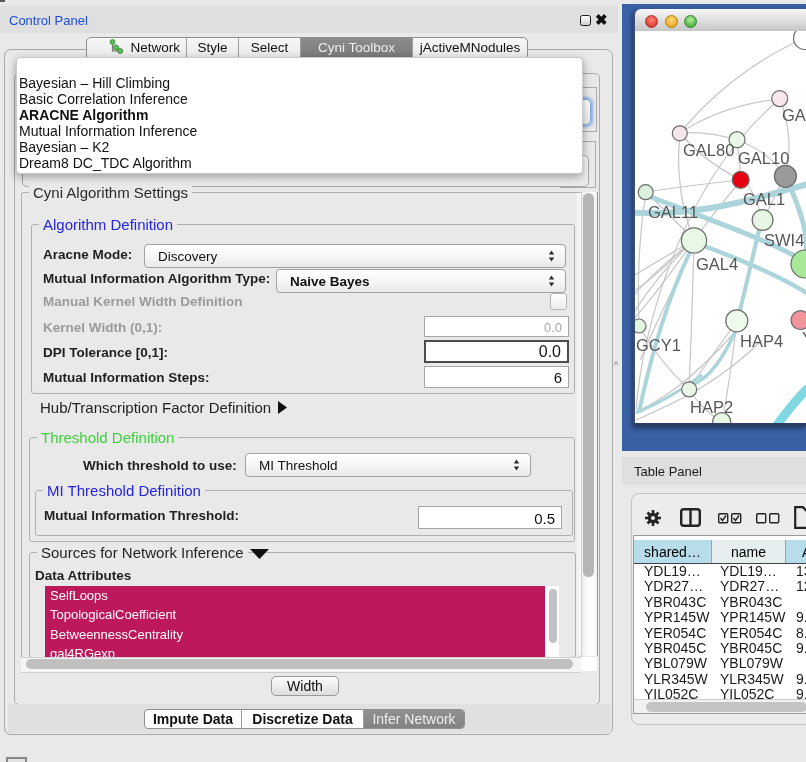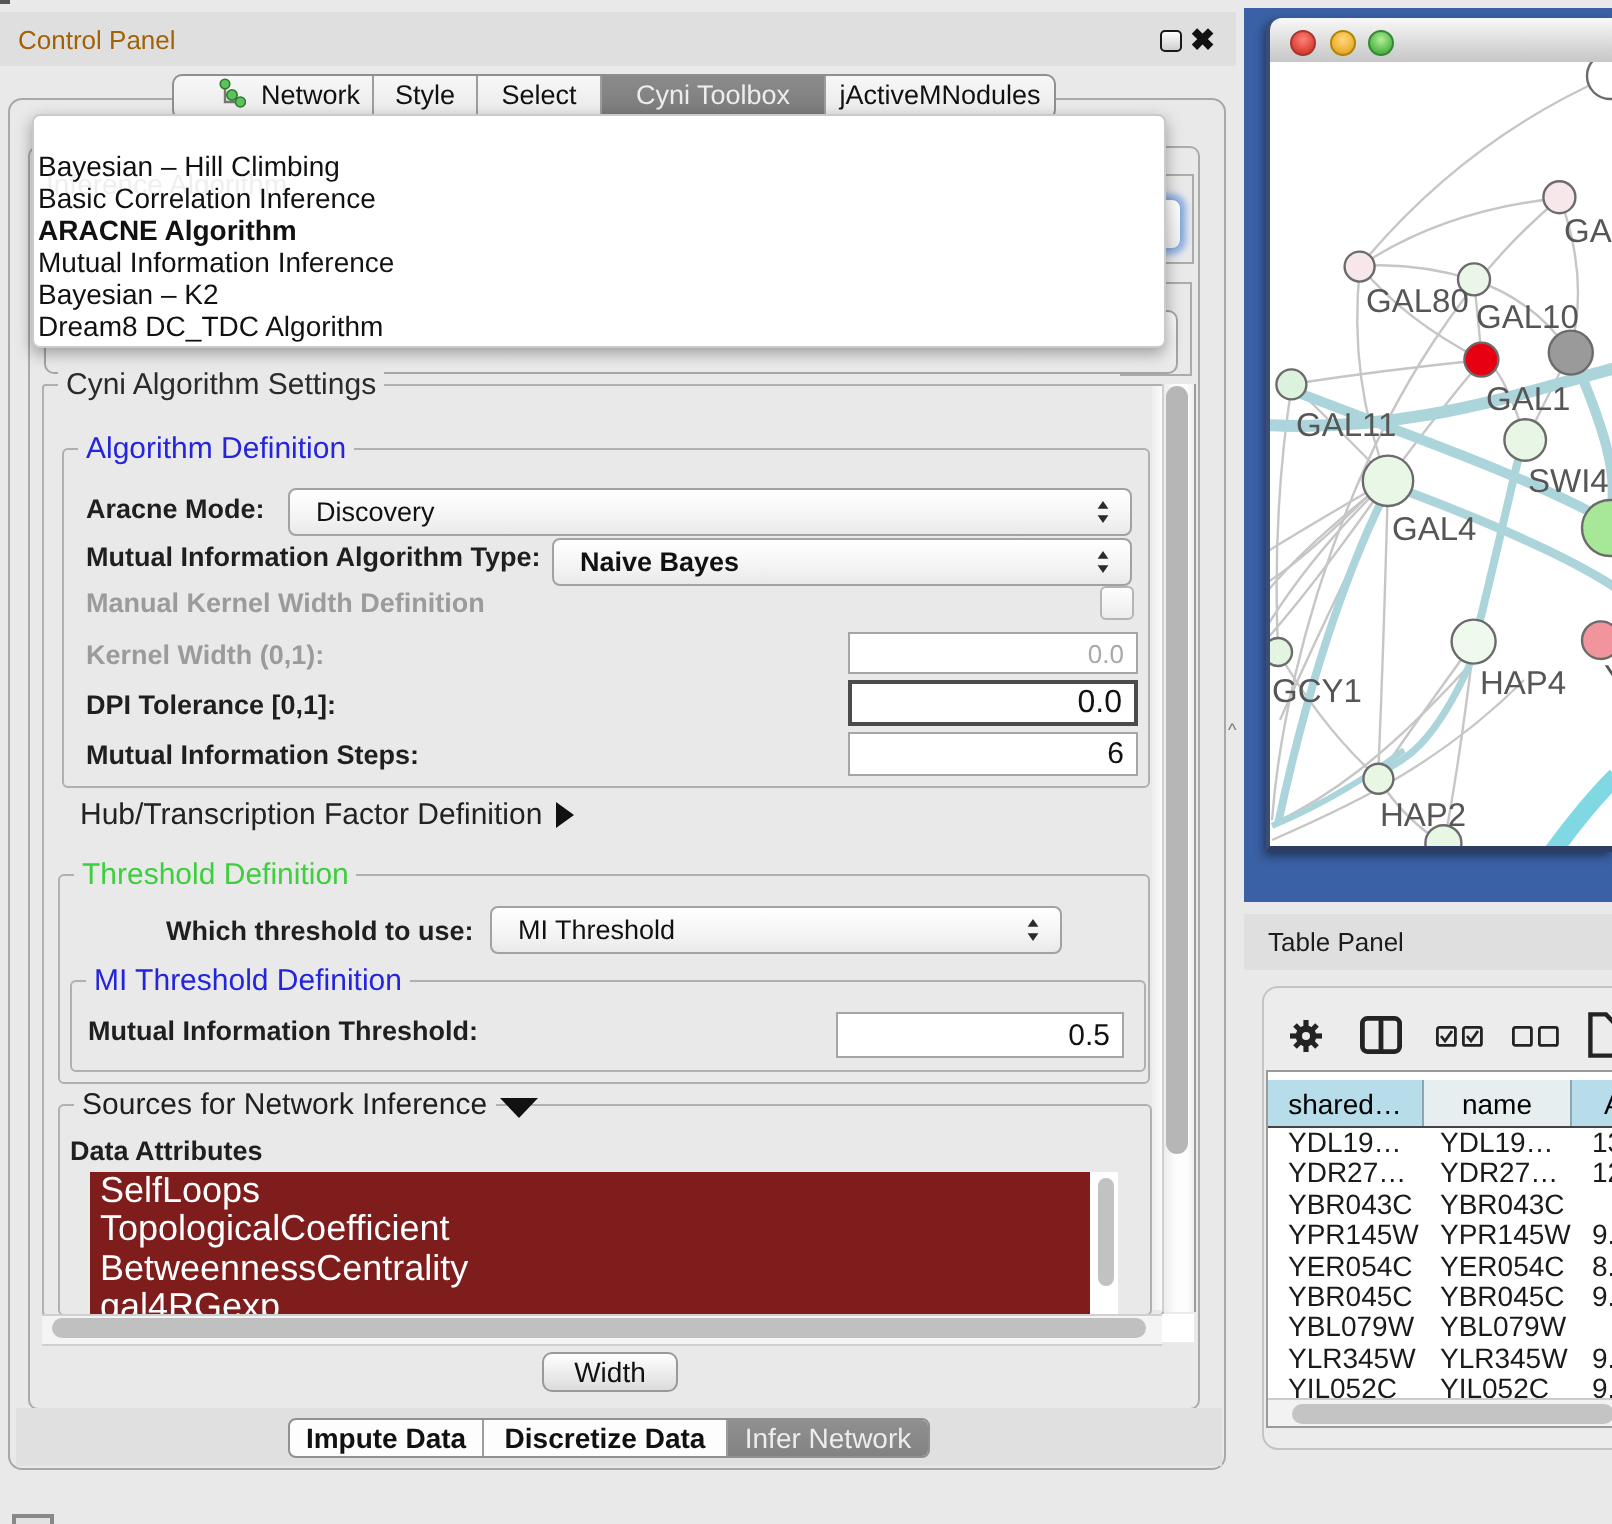--- a/index.html
+++ b/index.html
@@ -13,21 +13,21 @@
 .combo svg{position:absolute;right:10px;top:50%;transform:translateY(-50%);}
 .tf{position:absolute;background:#fff;border:1px solid #a6a6a6;box-sizing:border-box;text-align:right;font-size:15px;color:#111;}
 .tf span{position:absolute;right:6px;top:50%;transform:translateY(-50%);}
 </style>
 </head>
 <body>
 
 <div class="abs" style="left:0;top:0;width:5px;height:2px;background:#555;"></div>
 
 <div class="abs" style="left:0;top:6px;width:618px;height:27px;background:#dfdfdf;">
-  <div class="abs" style="left:9px;top:50%;transform:translateY(-50%);font-size:13px;color:#a16207;">Control Panel</div>
+  <div class="abs" style="left:9px;top:50%;transform:translateY(-50%);font-size:13px;color:#1d4ed8;">Control Panel</div>
   <div class="abs" style="left:580px;top:9px;width:9px;height:9px;border:1.7px solid #1a1a1a;border-radius:2.5px;background:linear-gradient(#fff,#cfcfcf);"></div>
   <div class="abs" style="left:595px;top:5px;font-size:15px;font-weight:bold;color:#111;">✖</div>
 </div>
 
 <div class="abs" style="left:4px;top:49px;width:607px;height:684px;border:1px solid #a8a8a8;border-radius:7px;background:#e9e9e9;"></div>
 
 <div class="abs" style="left:14px;top:73px;width:584px;height:630px;border:1px solid #ababab;border-radius:5px;background:#e9e9e9;"></div>
 
 <div class="abs" style="left:86px;top:37px;width:440px;height:21px;border:1px solid #8f8f8f;border-radius:5px;background:linear-gradient(#f7f7f7,#e9e9e9);overflow:hidden;display:flex;font-size:13.5px;">
   <div style="width:93px;border-right:1px solid #9d9d9d;display:flex;align-items:center;justify-content:flex-end;padding-right:6px;padding-bottom:3px;color:#111;">
@@ -112,21 +112,21 @@
   </div>
 
 <div class="grp" style="left:29px;top:552px;width:545px;height:104px;">
   <span style="color:#1f1f1f;">Sources for Network Inference</span>
 </div>
 <svg class="abs" style="left:250px;top:549px;" width="19" height="10" viewBox="0 0 19 10">
     <path d="M0 0 L19 0 L9.5 10 Z" fill="#111"></path>
   </svg>
 <div class="lbl" style="left:35px;top:568px;">Data Attributes</div>
 <div class="abs" style="left:45px;top:586px;width:514px;height:73px;background:#fff;overflow:hidden;">
-  <div style="position:absolute;left:0;top:0;width:500px;height:78px;background:#7f1d1d;color:#fff;font-size:18px;line-height:19.3px;padding-left:5px;box-sizing:border-box;">
+  <div style="position:absolute;left:0;top:0;width:500px;height:78px;background:#be185d;color:#fff;font-size:13px;line-height:19.3px;padding-left:5px;box-sizing:border-box;">
     SelfLoops<br>TopologicalCoefficient<br>BetweennessCentrality<br>gal4RGexp
   </div>
   <div style="position:absolute;left:504px;top:3px;width:8px;height:54px;background:#c2c2c2;border-radius:4px;"></div>
 </div>
 
 <div class="abs" style="left:576px;top:193px;width:5px;height:462px;background:linear-gradient(90deg,#ededed,#fbfbfb);"></div>
 <div class="abs" style="left:581px;top:192px;width:15px;height:464px;background:linear-gradient(90deg,#ececec,#fdfdfd 40%,#fdfdfd 75%,#efefef);border-left:1px solid #cfcfcf;border-right:1px solid #9a9a9a;"></div>
 <div class="abs" style="left:583px;top:193px;width:11px;height:384px;background:#b6b6b6;border-radius:6px;"></div>
 <div class="abs" style="left:21px;top:657px;width:560px;height:14px;background:#f4f4f4;border-top:1px solid #d0d0d0;border-bottom:1px solid #cfcfcf;"></div>
 <div class="abs" style="left:26px;top:659px;width:547px;height:10px;background:#c0c0c0;border-radius:5px;"></div>

